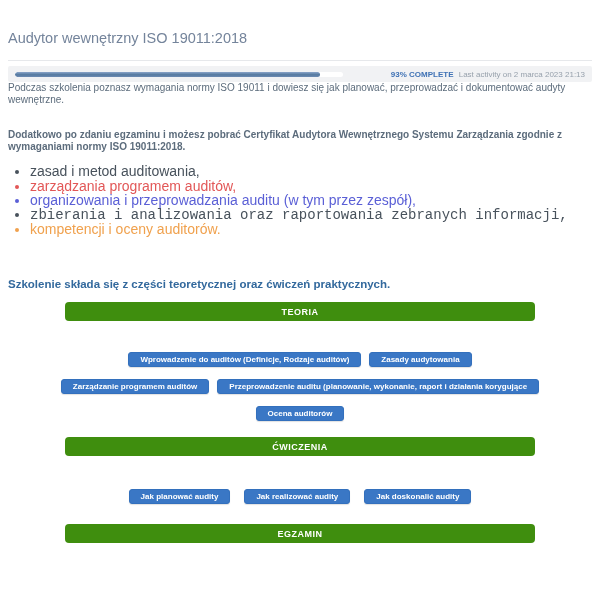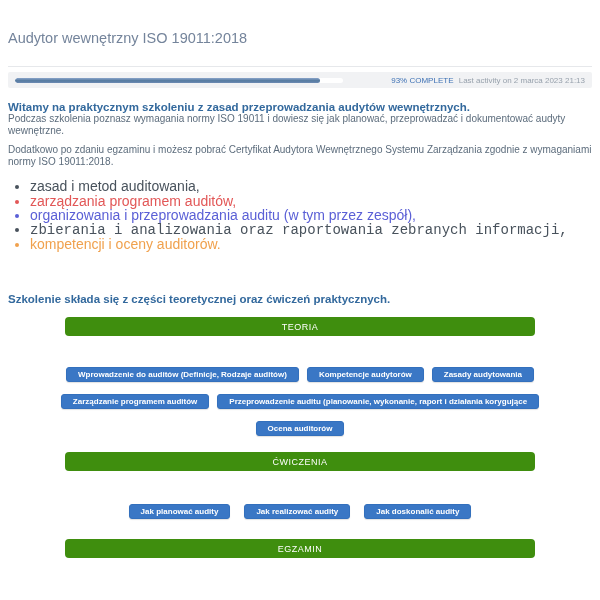--- a/index.html
+++ b/index.html
@@ -7,21 +7,21 @@
   body { font-family: "Liberation Sans", sans-serif; }
   .page {
     position: relative;
     width: 600px;
     height: 600px;
     background: #ffffff;
     overflow: hidden;
   }
   .course-title {
     margin: 30px 8px 0 8px;
-    padding-bottom: 20px;
+    padding-bottom: 14px;
     font-size: 14.5px;
     font-weight: 400;
     color: #74849b;
     border-bottom: 1px solid #e6e8eb;
   }
   .progress-row {
     margin: 5px 8px 0 8px;
     height: 16px;
     background: #f1f2f4;
     border-radius: 2px;
@@ -36,36 +36,36 @@
     border-radius: 3px;
     overflow: hidden;
     margin-right: 8px;
   }
   .progress-fill {
     height: 100%;
     border-radius: 3px;
     background: linear-gradient(180deg, #8aa5ca 0%, #54799f 55%, #6e8cb4 100%);
   }
   .progress-text { white-space: nowrap; font-size: 8px; }
-  .progress-complete { color: #3f72b5; font-weight: 400; padding-left: 40px; }
+  .progress-complete { color: #3f72b5; font-weight: 700; padding-left: 40px; }
   .progress-activity { color: #97a1ac; font-weight: 400; margin-left: 3px; }
   .welcome-heading {
     margin: 13px 8px 0 8px;
     font-size: 11.5px;
     font-weight: 700;
     color: #33699d;
   }
   .body-text {
     margin: 0 8px;
     font-size: 10px;
     color: #5c6c7c;
     line-height: 12px;
   }
   .p1 { margin-top: 0; }
-  .p2 { margin-top: 7px; }
+  .p2 { margin-top: 23px; font-weight: bold; }
   .p3 { margin-top: 14px; }
   ul.goals {
     margin: 13px 8px 0 8px;
     padding-left: 22px;
     list-style: disc;
   }
   ul.goals li {
     font-size: 14px;
     line-height: 10px;
     margin-bottom: 4.5px;
@@ -80,21 +80,21 @@
   .map {
     width: 470px;
     margin: 12px auto 0 auto;
   }
   .section-bar {
     height: 19px;
     background: #3f8e0e;
     border-radius: 4px;
     color: #ffffff;
     font-size: 9px;
-    font-weight: 400;
+    font-weight: 700;
     letter-spacing: 0.5px;
     display: flex;
     align-items: center;
     justify-content: center;
     cursor: pointer;
   }
   .btn-row {
     display: flex;
     justify-content: center;
     gap: 8px;
@@ -133,42 +133,40 @@
   <div class="progress-row">
     <div class="progress-track">
       <div class="progress-fill" style="width: 93%;"></div>
     </div>
     <div class="progress-text">
       <span class="progress-complete">93% COMPLETE</span>
       <span class="progress-activity">Last activity on 2 marca 2023 21:13</span>
     </div>
   </div>
 
-  <h2 class="welcome-heading">Witamy na praktycznym szkoleniu z zasad przeprowadzania audytów wewnętrznych.</h2>
 
   <p class="body-text p1">Podczas szkolenia poznasz wymagania normy ISO 19011 i dowiesz się jak planować, przeprowadzać i dokumentować audyty wewnętrzne.</p>
   <p class="body-text p2">Dodatkowo po zdaniu egzaminu i możesz pobrać Certyfikat Audytora Wewnętrznego Systemu Zarządzania zgodnie z wymaganiami normy ISO 19011:2018.</p>
 
   <ul class="goals">
     <li style="color: rgb(72, 82, 92);">zasad i metod auditowania,</li>
     <li style="color: rgb(226, 87, 87);">zarządzania programem auditów,</li>
     <li style="color: rgb(90, 95, 214);">organizowania i przeprowadzania auditu (w tym przez zespół),</li>
     <li style="color: rgb(72, 82, 92); font-family: Liberation Mono, monospace;">zbierania i analizowania oraz raportowania zebranych informacji,</li>
     <li style="color: rgb(240, 161, 77);">kompetencji i oceny auditorów.</li>
   </ul>
 
   <h2 class="structure-heading">Szkolenie składa się z części teoretycznej oraz ćwiczeń praktycznych.</h2>
 
   <div class="map">
 
     <div class="section-bar">TEORIA</div>
 
     <div class="btn-row row-1">
       <div class="lesson-btn">Wprowadzenie do auditów (Definicje, Rodzaje auditów)</div>
-      <div class="lesson-btn">Kompetencje audytorów</div>
       <div class="lesson-btn">Zasady audytowania</div>
     </div>
 
     <div class="btn-row row-2">
       <div class="lesson-btn">Zarządzanie programem auditów</div>
       <div class="lesson-btn">Przeprowadzenie auditu (planowanie, wykonanie, raport i działania korygujące</div>
     </div>
 
     <div class="btn-row row-3">
       <div class="lesson-btn">Ocena auditorów</div>

